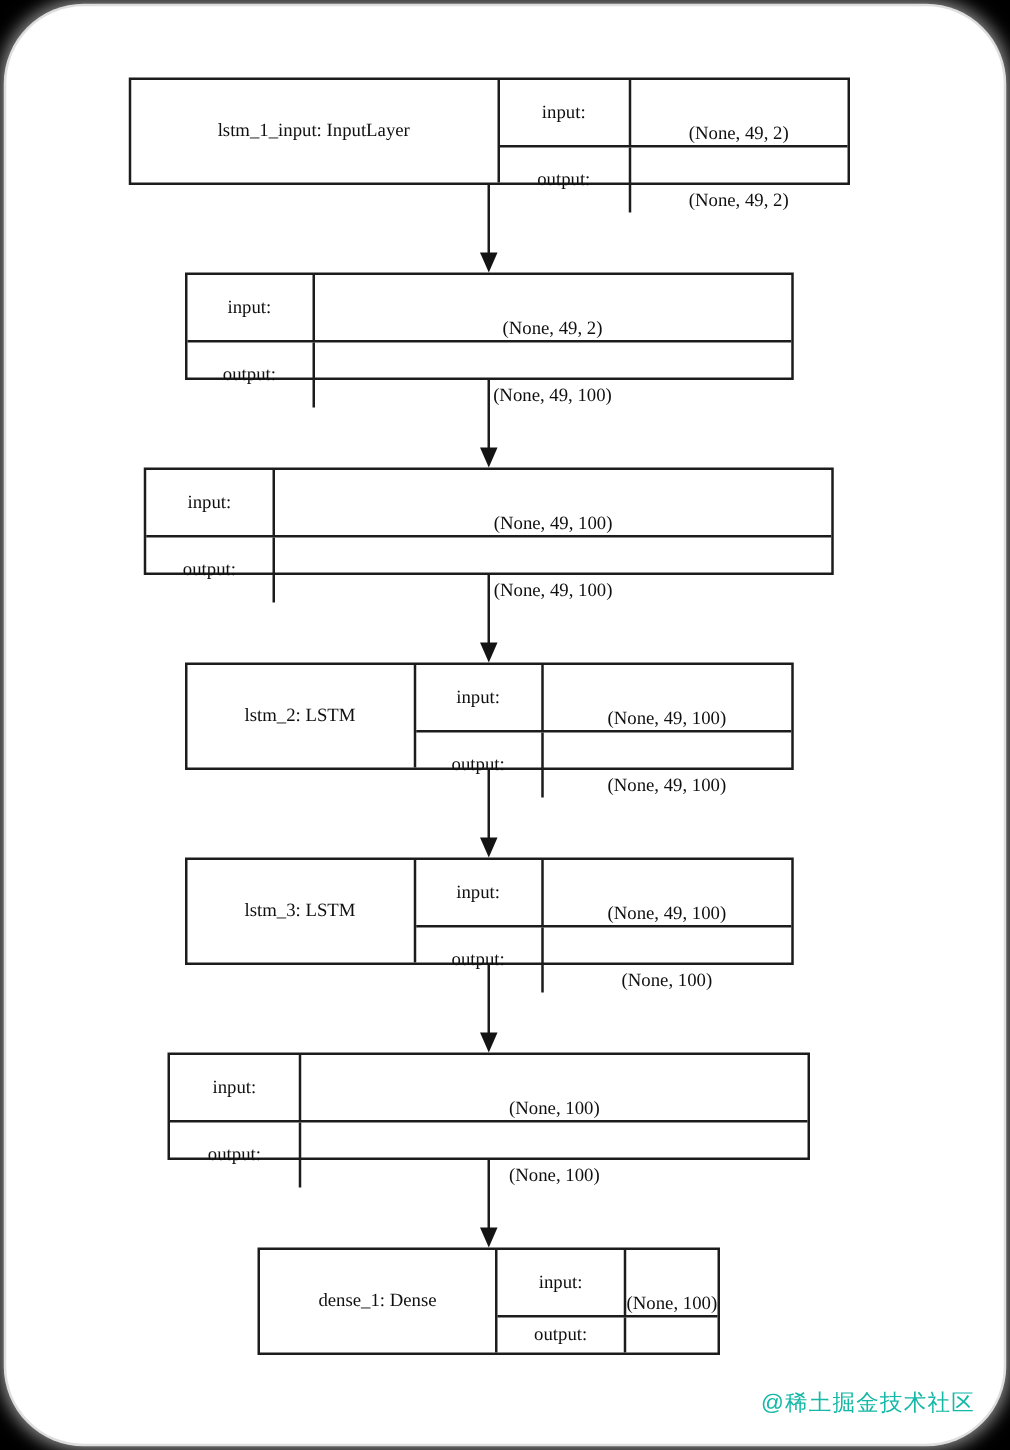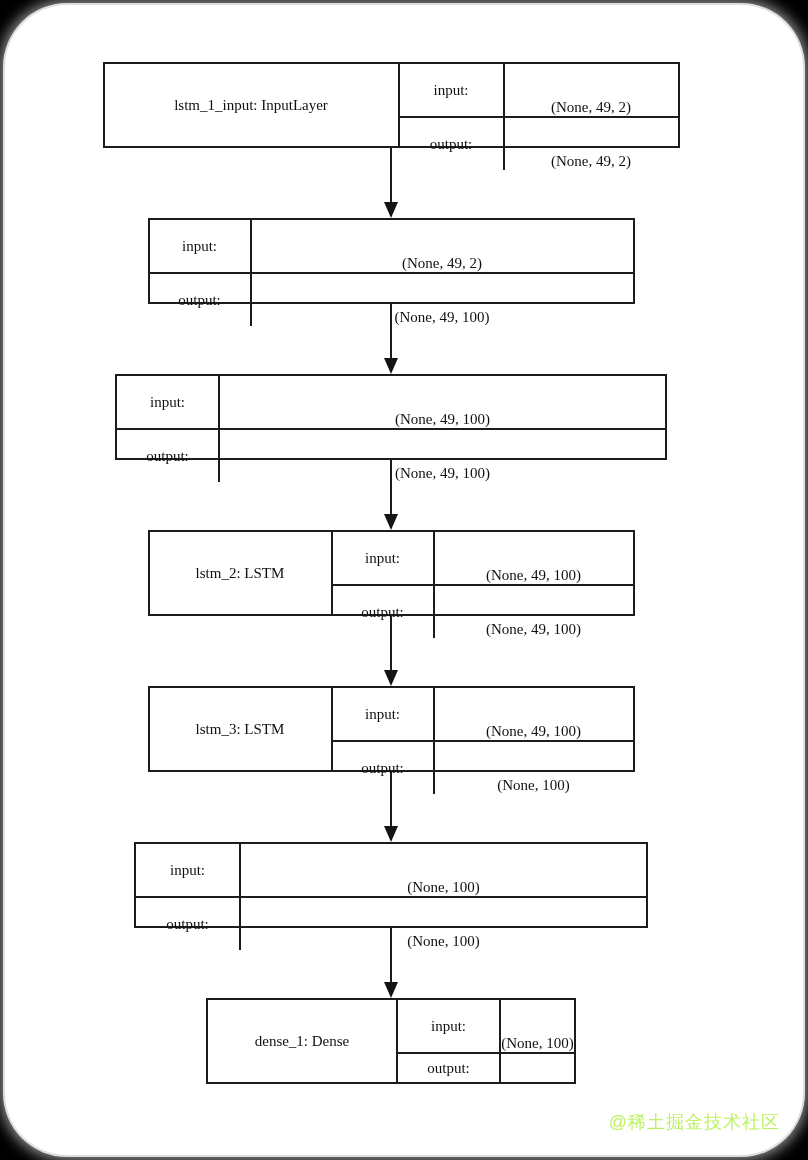--- a/index.html
+++ b/index.html
@@ -68,21 +68,21 @@
     width:0; height:0;
     border-left:7px solid transparent;
     border-right:7px solid transparent;
     border-top:16px solid #141414;
   }
   .watermark {
     position:absolute;
     right:28px; bottom:26px;
     font-family:"Liberation Sans","DejaVu Sans",sans-serif;
     font-size:18px;
-    color:#bef264;
+    color:#14b8a6;
     letter-spacing:1px;
   }
 </style>
 </head>
 <body>
 
 <div class="card"></div>
 
 <div class="diagram">
 

